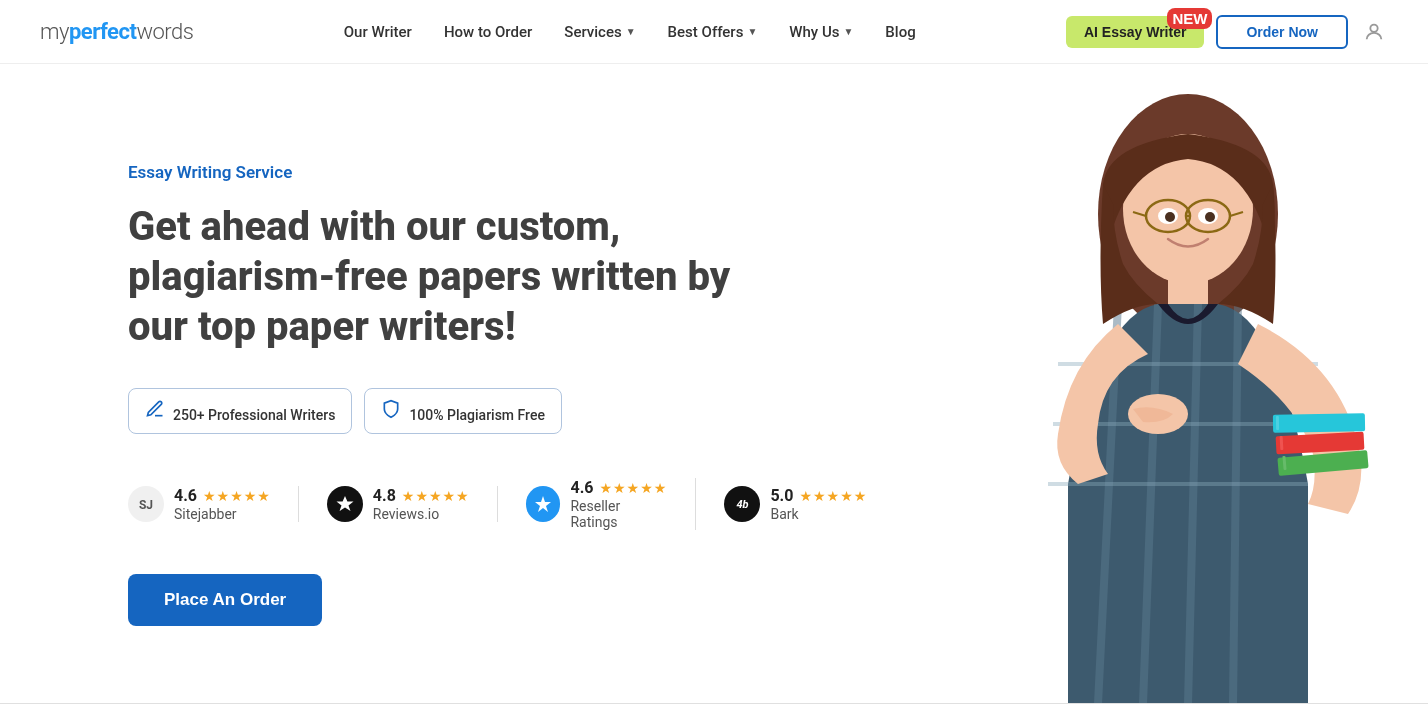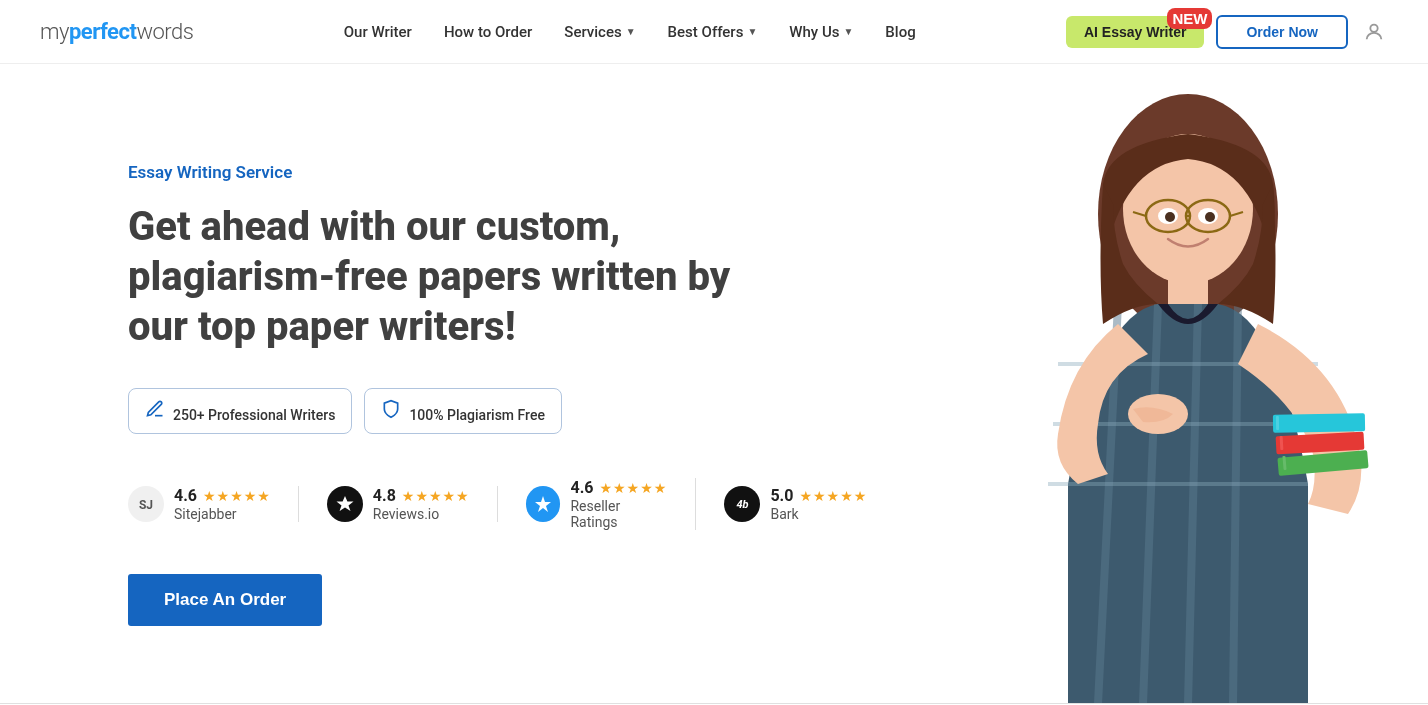--- a/index.html
+++ b/index.html
@@ -199,21 +199,21 @@
       align-items: center;
       gap: 1px;
     }
     .star-full { color: #f5a623; font-size: 14px; }
     .star-half { color: #f5a623; font-size: 14px; }
 
     .place-order-btn {
       background: #1565c0;
       color: #fff;
       border: none;
-      border-radius: 3px;
+      border-radius: 8px;
       padding: 16px 36px;
       font-size: 17px;
       font-weight: 700;
       cursor: pointer;
     }
 
     
     .hero-image {
       position: absolute;
       right: 0;

